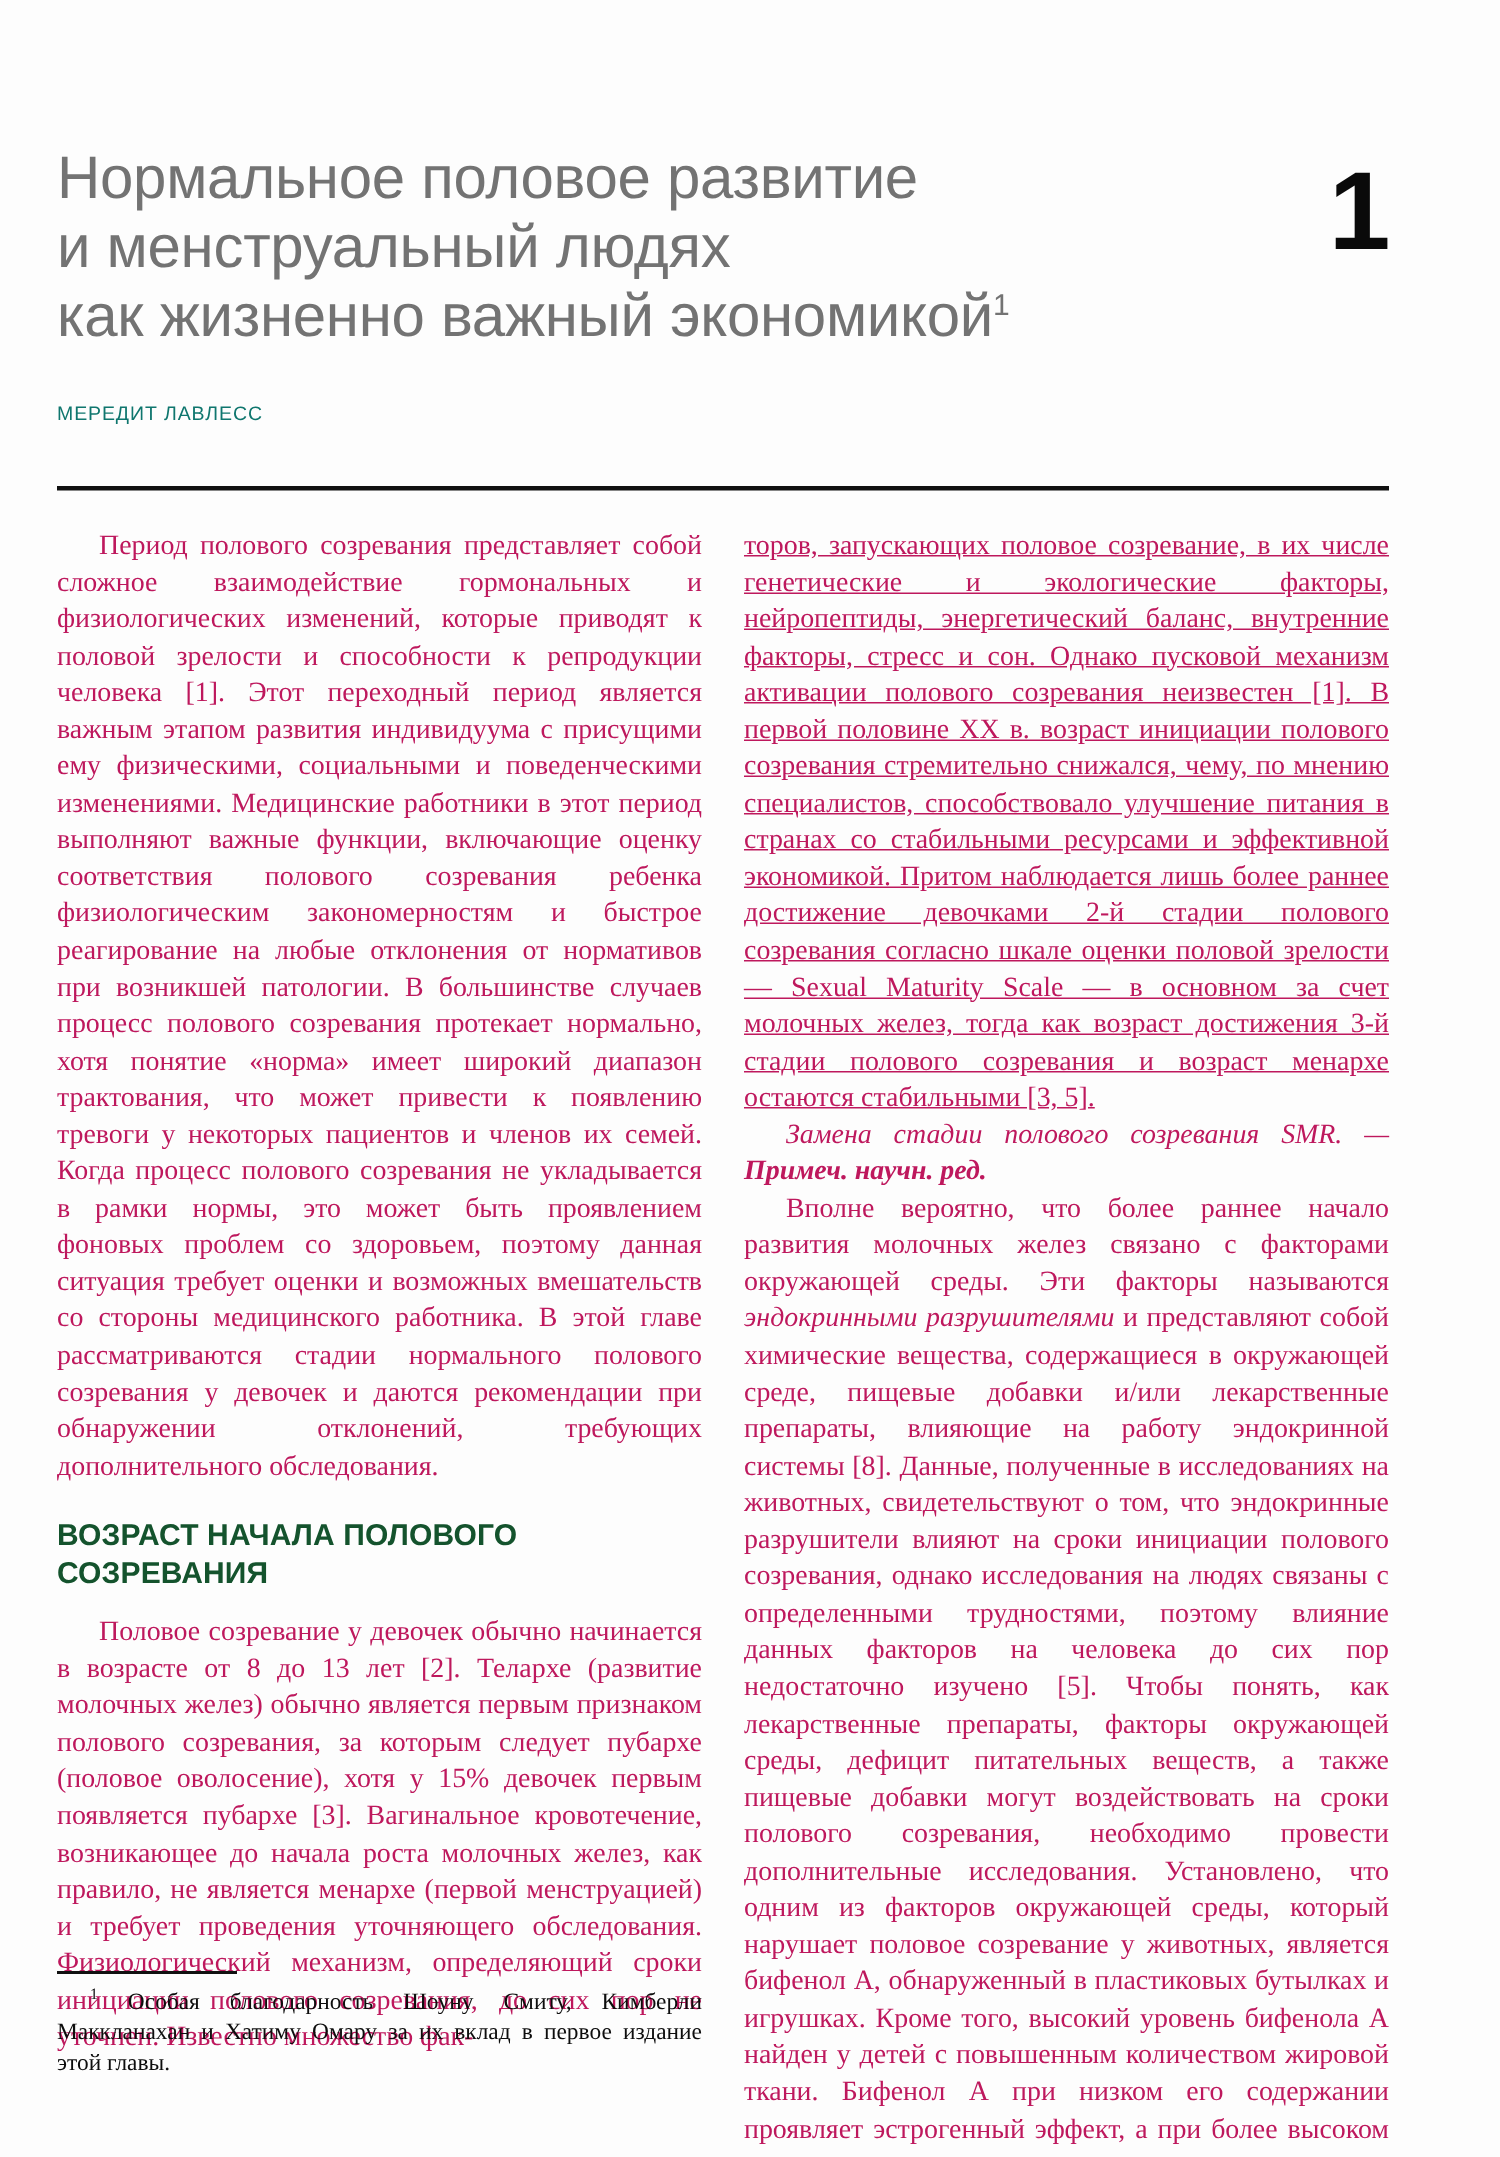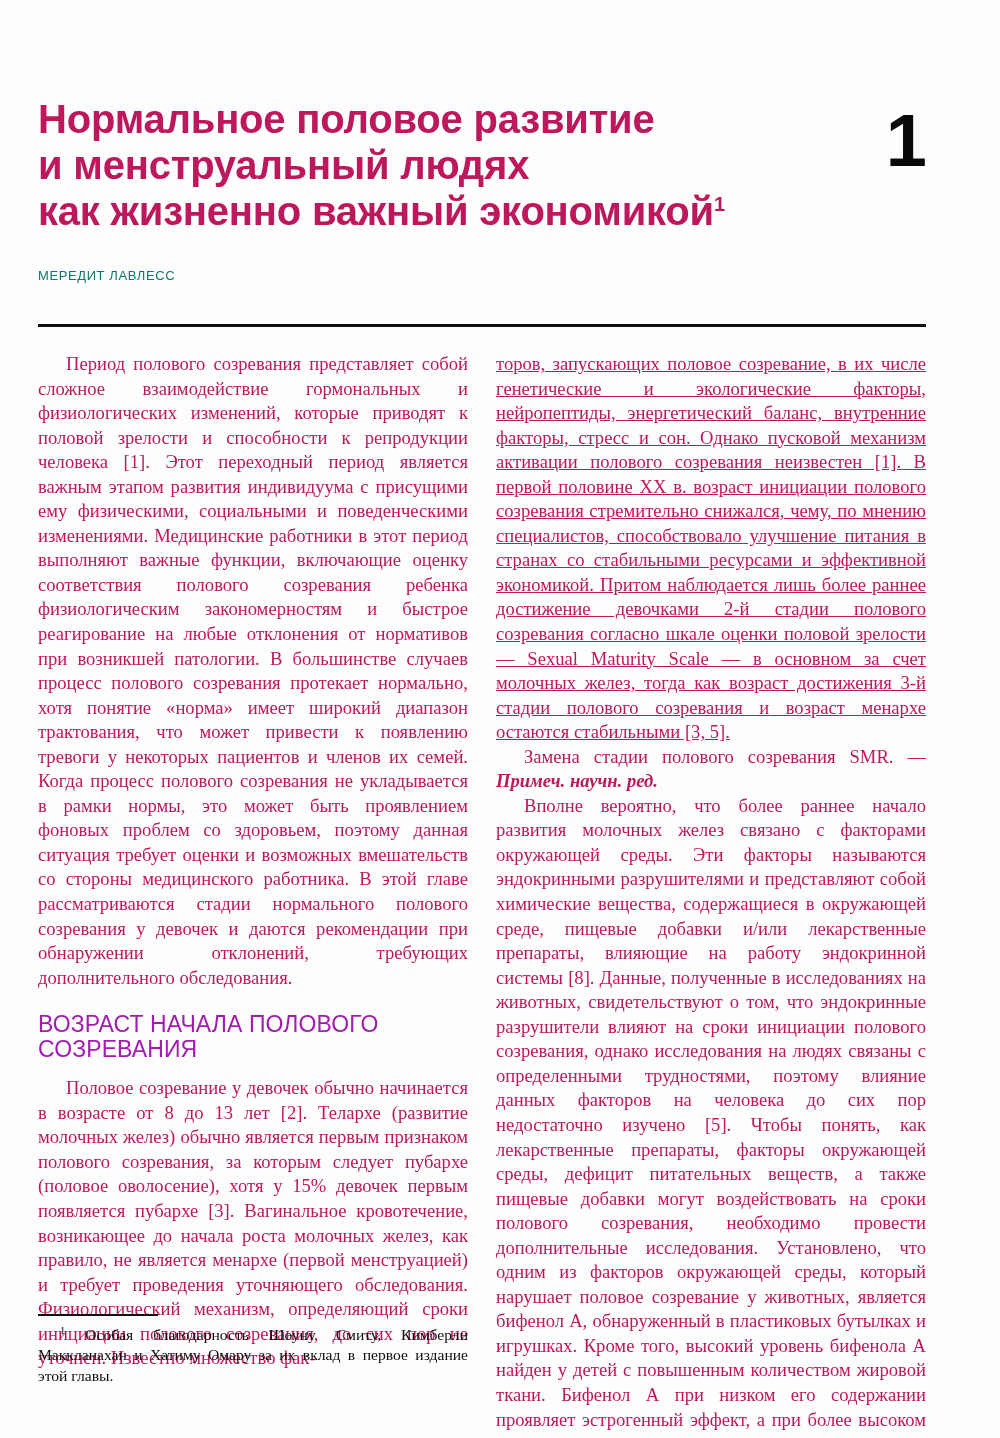--- a/index.html
+++ b/index.html
@@ -29,24 +29,24 @@
     top: 8px;
     font-family: "Liberation Sans", sans-serif;
     font-weight: 700;
     font-size: 74px;
     line-height: 74px;
     color: #0a0a0a;
     letter-spacing: -1px;
   }
   .chapter-title {
     font-family: "Liberation Sans", sans-serif;
-    font-weight: 700;
+    font-weight: 400;
     font-size: 40px;
     line-height: 46px;
-    color: #be185d;
+    color: #737373;
     width: 780px;
     letter-spacing: -0.2px;
   }
   .chapter-title .sup {
     font-size: 20px;
     vertical-align: super;
     line-height: 0;
   }
   .author {
     margin-top: 34px;
@@ -90,29 +90,29 @@
     text-justify: inter-word;
     color: #be185d;
     hyphens: manual;
   }
   p.body.indent { text-indent: 28px; }
   p.body.cont  { text-indent: 0; text-decoration: underline; }
 
   h2.section-heading {
     margin: 22px 0 14px 0;
     font-family: "Liberation Sans", sans-serif;
-    font-weight: 400;
-    font-size: 23px;
+    font-weight: 700;
+    font-size: 20px;
     line-height: 25px;
-    color: #a21caf;
+    color: #14532d;
     text-transform: uppercase;
     letter-spacing: 0.1px;
   }
 
-  .ital { }
+  .ital { font-style: italic; }
   .bold-ital { font-style: italic; font-weight: 700; margin-top: 13px; }
 
   
   .footnote {
     position: absolute;
     left: 38px;
     top: 1314px;
     width: 430px;
   }
   .footnote-rule {

